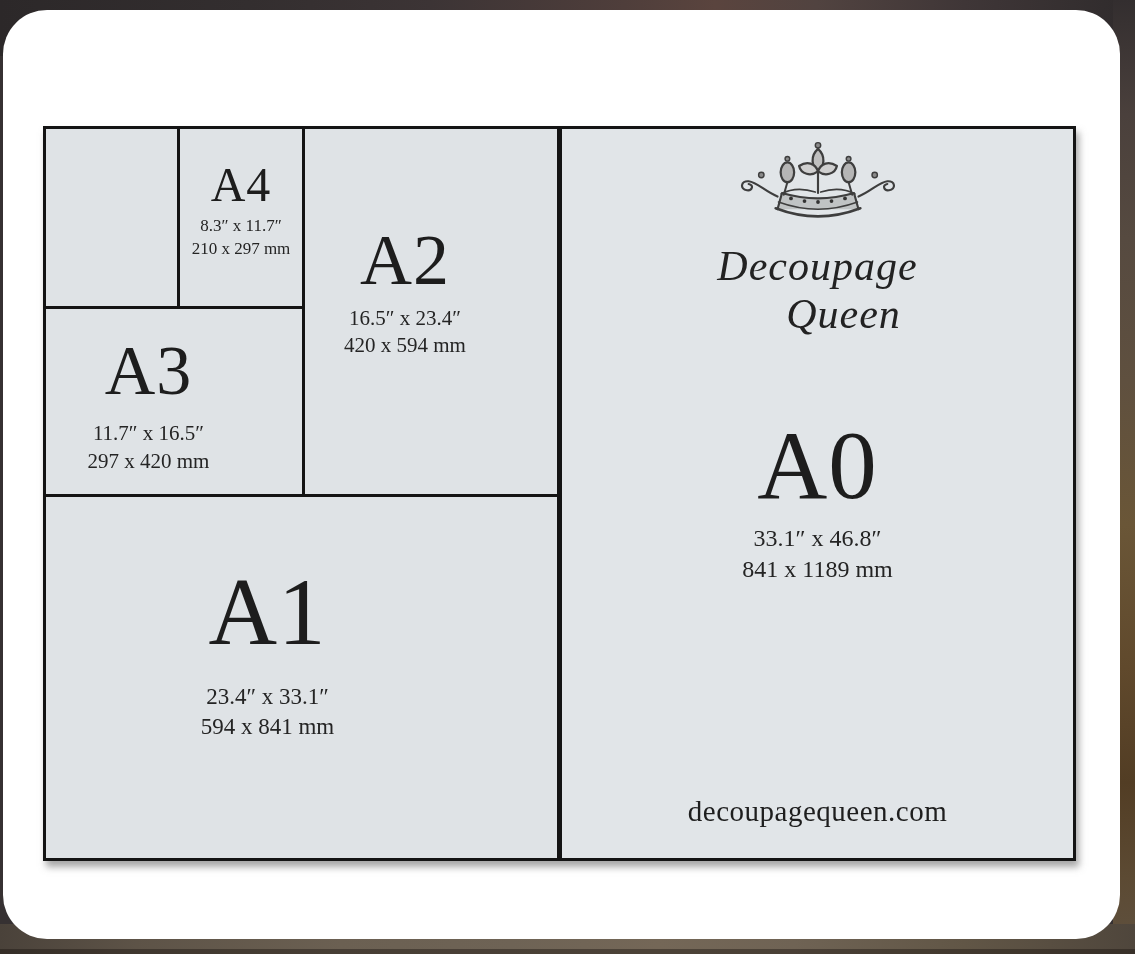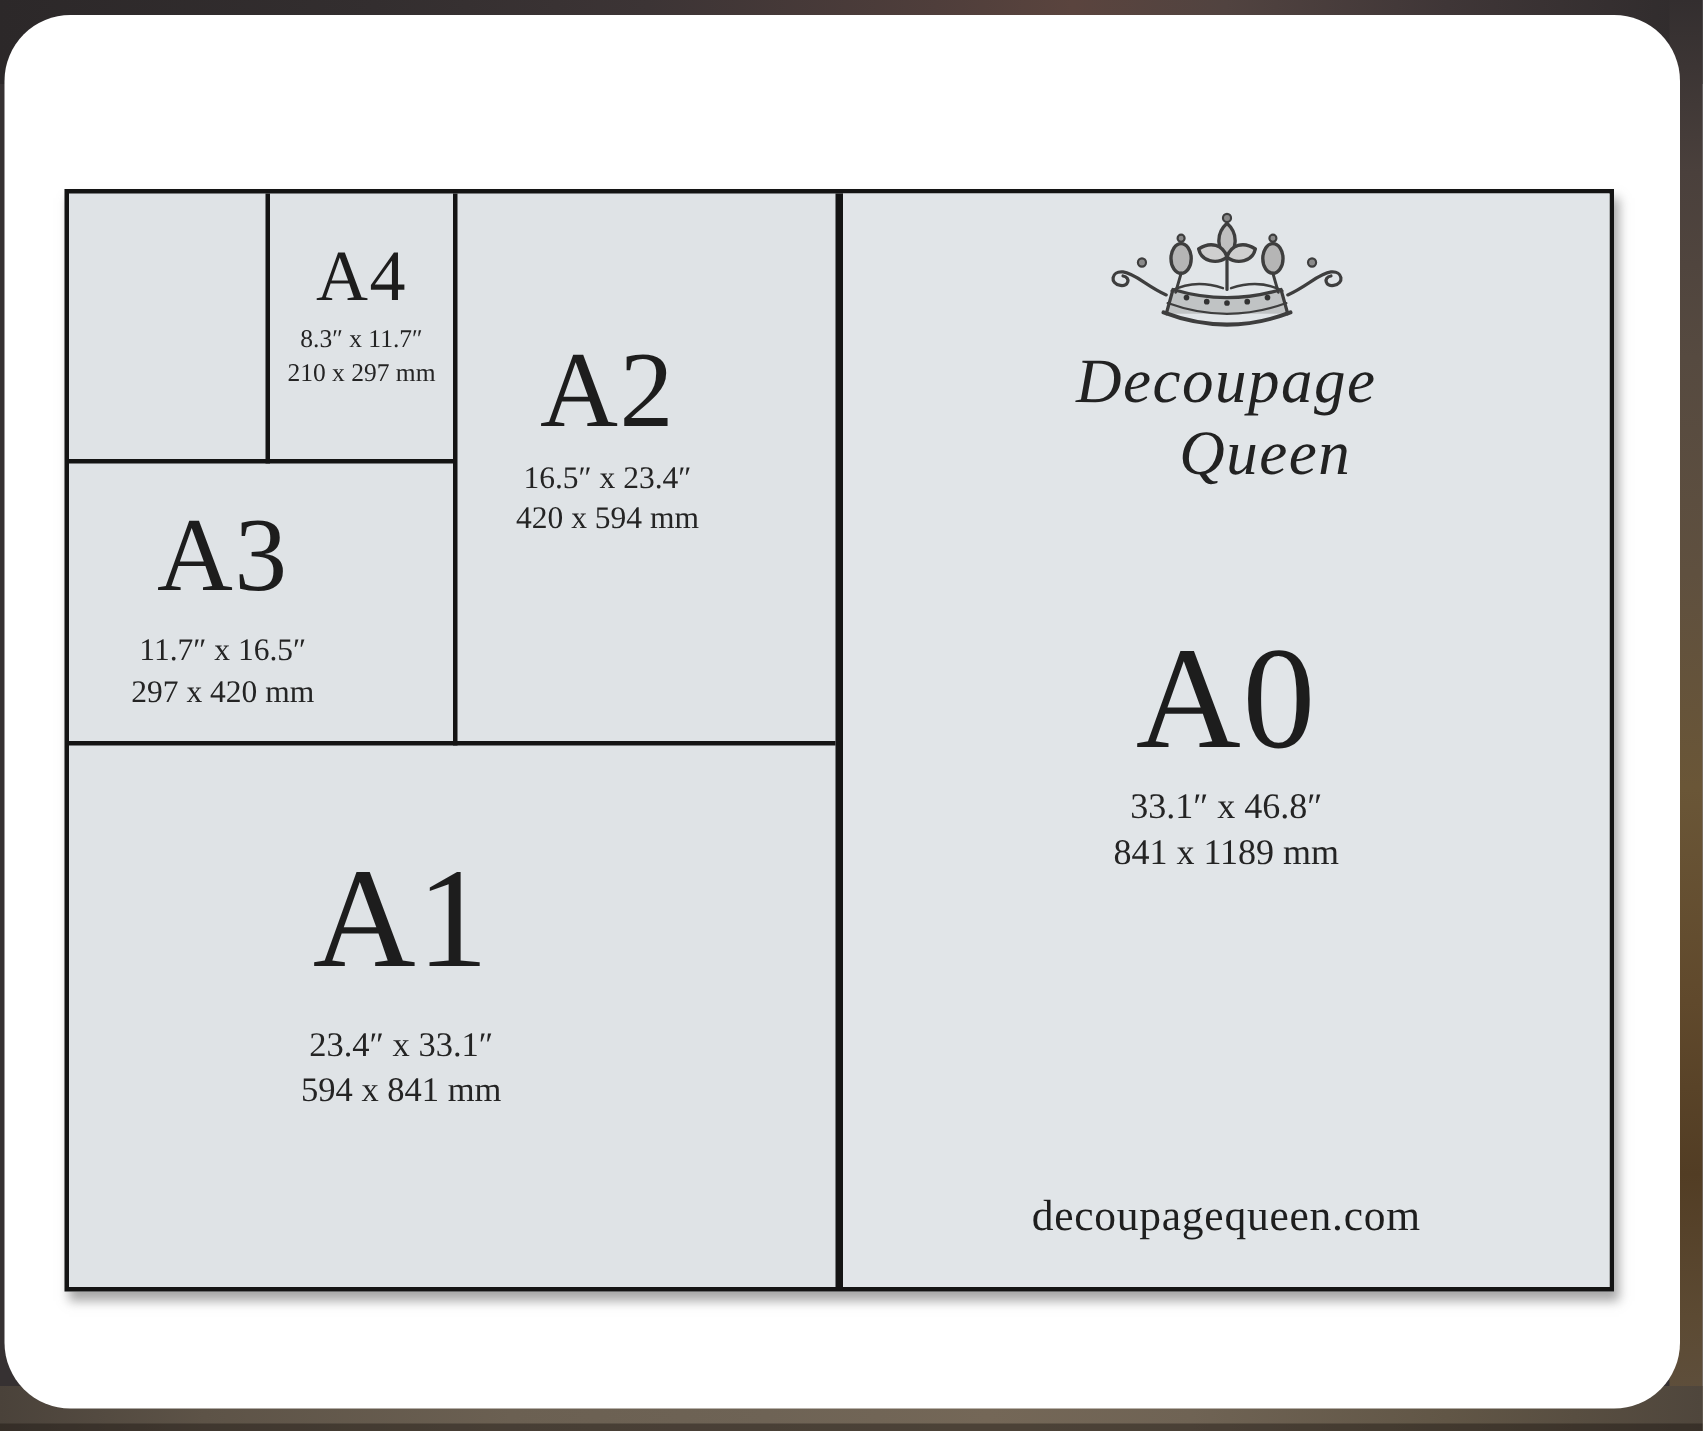--- a/index.html
+++ b/index.html
@@ -69,21 +69,21 @@
   .paper-a0 .paper-dims{font-size:24px;}
   
   .brand{
     position:absolute;top:10px;left:0;right:0;
     display:flex;flex-direction:column;align-items:center;color:#2a2a2a;
   }
   .brand-script{
     font-style:italic;font-size:42px;line-height:1;color:#222;
     letter-spacing:1px;
   }
-  .brand-line1{margin-top:0;}
+  .brand-line1{margin-top:12px;}
   .brand-line2{margin-top:6px;transform:translateX(26px);}
   .a0-mid{
     position:absolute;top:288px;left:0;right:0;
     display:flex;flex-direction:column;align-items:center;text-align:center;color:#1d1d1d;
   }
   .website{
     position:absolute;bottom:30px;left:0;right:0;
     text-align:center;font-size:29px;color:#1e1e1e;letter-spacing:0.5px;
   }
 </style>

